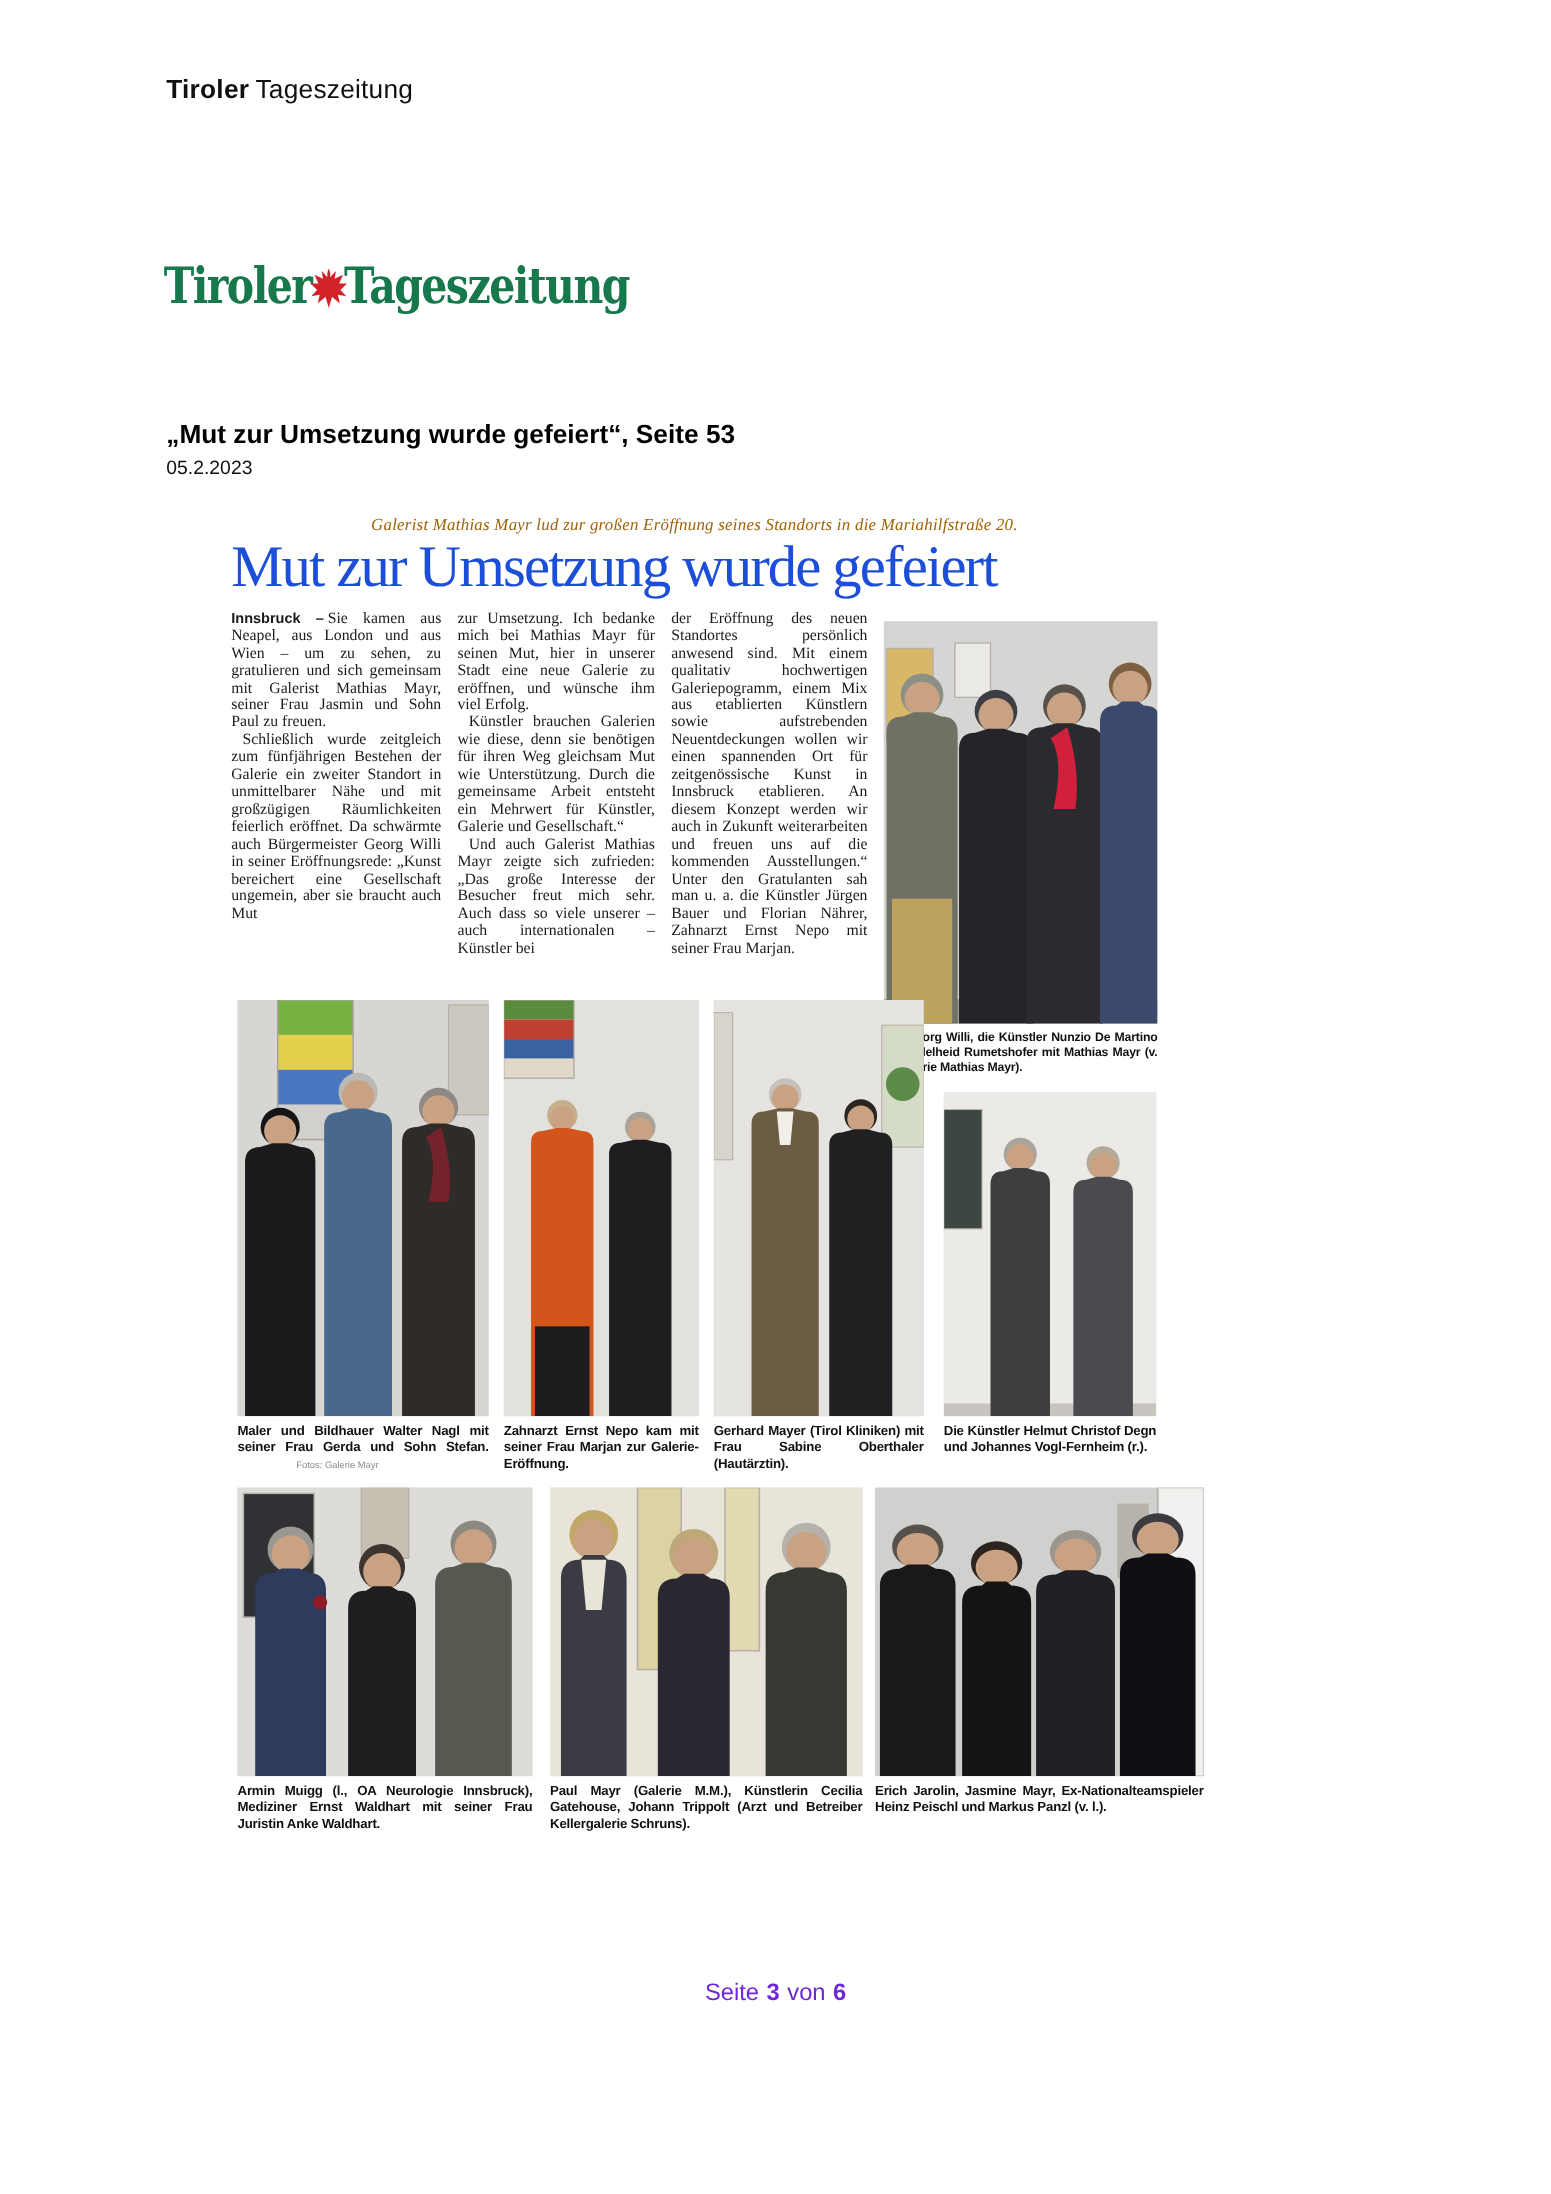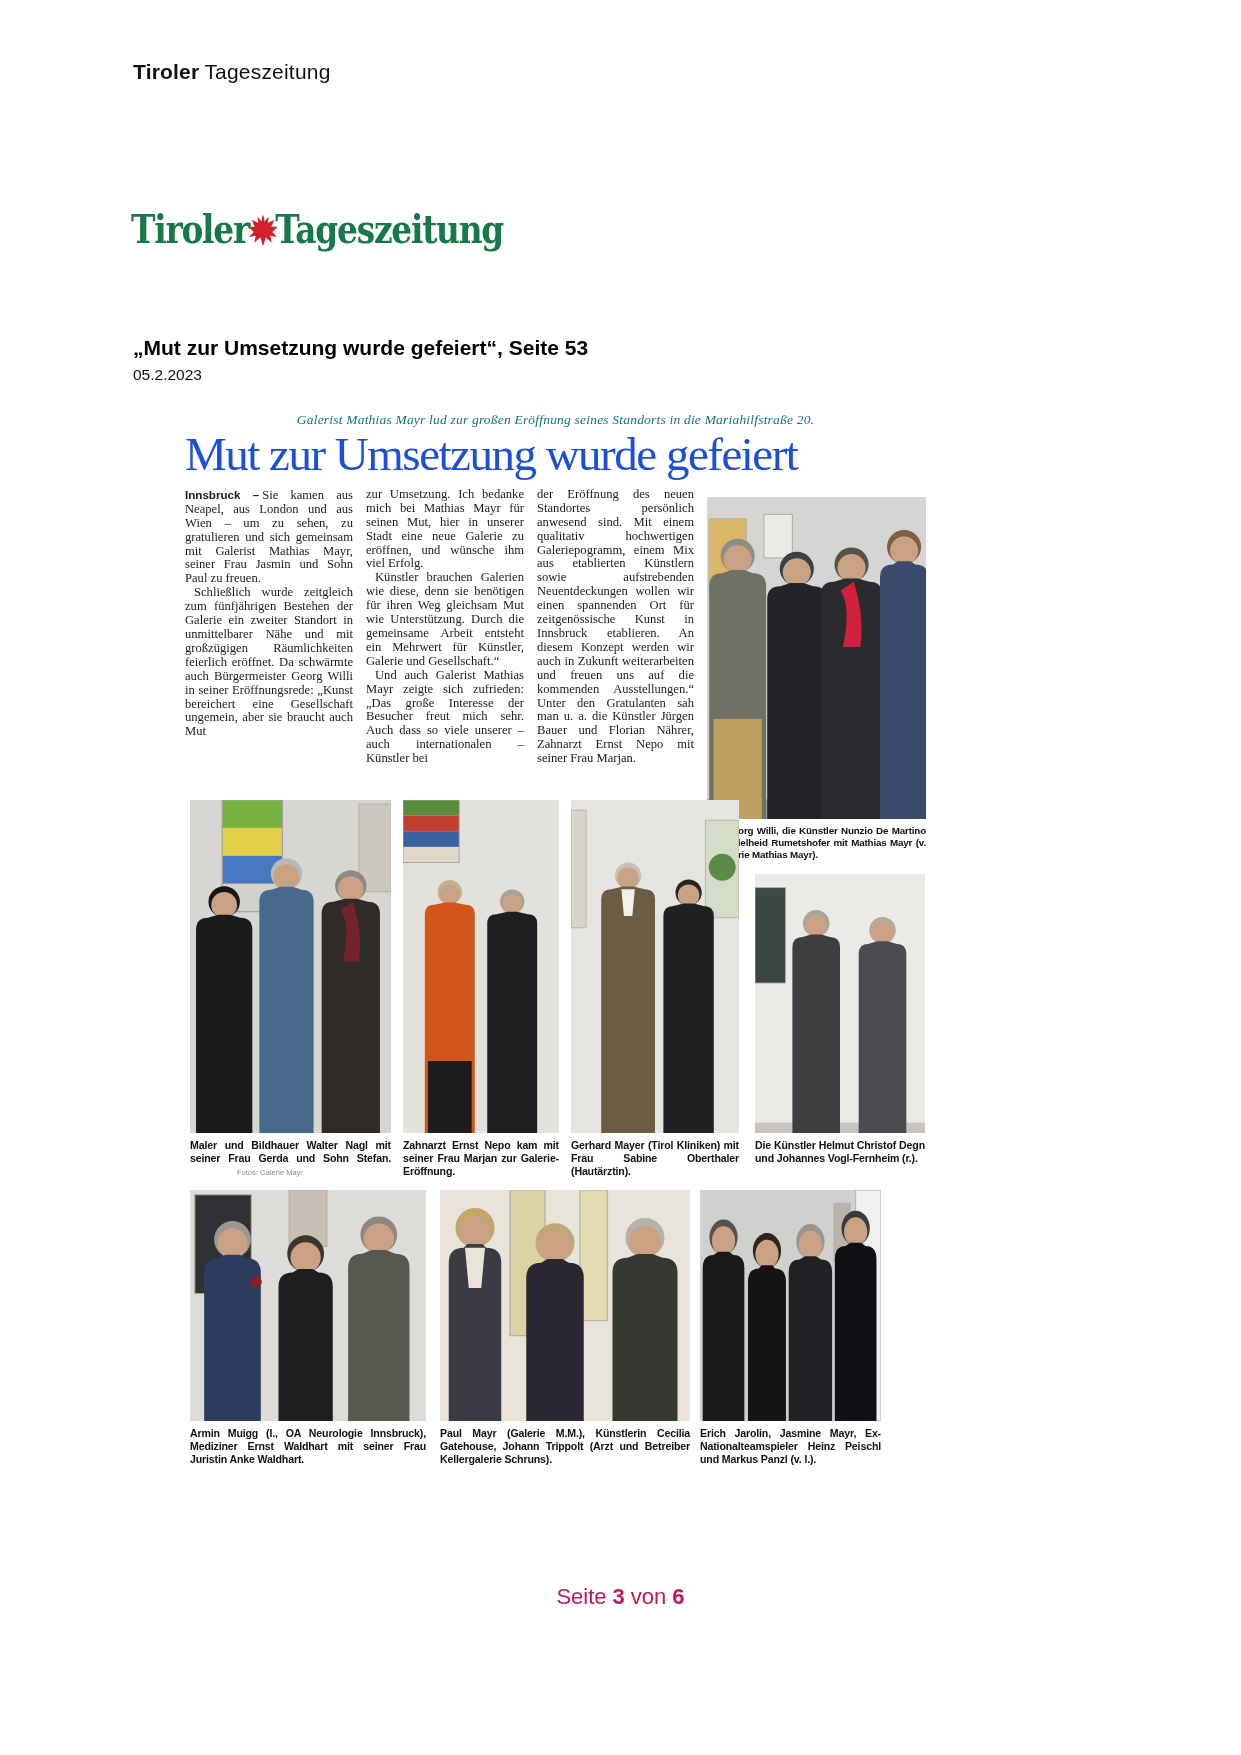--- a/index.html
+++ b/index.html
@@ -18,21 +18,21 @@
              letter-spacing:-1.5px;color:#17784b;line-height:1;}
   .eagle{width:38px;height:42px;margin:0 -4px 0 -2px;position:relative;top:1px;}
 
   
   .clip-title{position:absolute;left:133px;top:336px;font-size:21px;font-weight:700;color:#000;}
   .clip-date{position:absolute;left:133px;top:366px;font-size:15.5px;color:#111;}
 
   
   .clipping{position:absolute;left:185px;top:412px;width:741px;}
   .kicker{text-align:center;font-family:"Liberation Serif",serif;font-style:italic;
-          font-size:13.5px;color:#0f766e;letter-spacing:.2px;}
+          font-size:13.5px;color:#a16207;letter-spacing:.2px;}
   .art-title{font-family:"Liberation Serif",serif;font-weight:400;font-size:47px;
              color:#1d4ed8;letter-spacing:-1.5px;white-space:nowrap;margin-top:3px;line-height:1.02;}
   .art-body{display:flex;gap:13px;margin-top:9px;}
   .tcol{font-family:"Liberation Serif",serif;font-size:12.6px;line-height:13.9px;
         text-align:justify;color:#1a1a1a;}
   .c1{width:168px;} .c2{width:158px;} .c3{width:157px;}
   .tcol p{margin:0;}
   .tcol p+p{text-indent:9px;}
   .lead{font-weight:700;font-family:"Liberation Sans",sans-serif;font-size:11.6px;margin-right:3px;}
 
@@ -46,23 +46,23 @@
   .fig-top .ph-img{height:322px;}
   .fig-top figcaption{font-size:9.8px;}
   .credit{font-size:7.5px;font-weight:400;color:#8c8c8c;letter-spacing:0;white-space:nowrap;padding-left:47px;}
 
   #ph-m1{left:190px;top:800px;width:201px;} #ph-m1 .ph-img{height:333px;}
   #ph-m2{left:403px;top:800px;width:156px;} #ph-m2 .ph-img{height:333px;}
   #ph-m3{left:571px;top:800px;width:168px;} #ph-m3 .ph-img{height:333px;}
   #ph-m4{left:755px;top:874px;width:170px;} #ph-m4 .ph-img{height:259px;}
   #ph-b1{left:190px;top:1190px;width:236px;} #ph-b1 .ph-img{height:231px;}
   #ph-b2{left:440px;top:1190px;width:250px;} #ph-b2 .ph-img{height:231px;}
-  #ph-b3{left:700px;top:1190px;width:181px;} #ph-b3 .ph-img{height:231px;}
-
-  .footer{position:absolute;left:0;width:100%;top:1584px;text-align:center;font-size:22px;color:#be185d;}
+  #ph-b3{left:700px;top:1190px;width:263px;} #ph-b3 .ph-img{height:231px;}
+
+  .footer{position:absolute;left:0;width:100%;top:1584px;text-align:center;font-size:19px;color:#6d28d9;}
   .footer span{margin:0 3px;}
   .footer .strong{font-weight:700;}
 </style>
 </head>
 <body>
 
 <div class="page">
 
   <div class="brand">
     <span class="b1">Tiroler</span><span class="b2">Tageszeitung</span>

